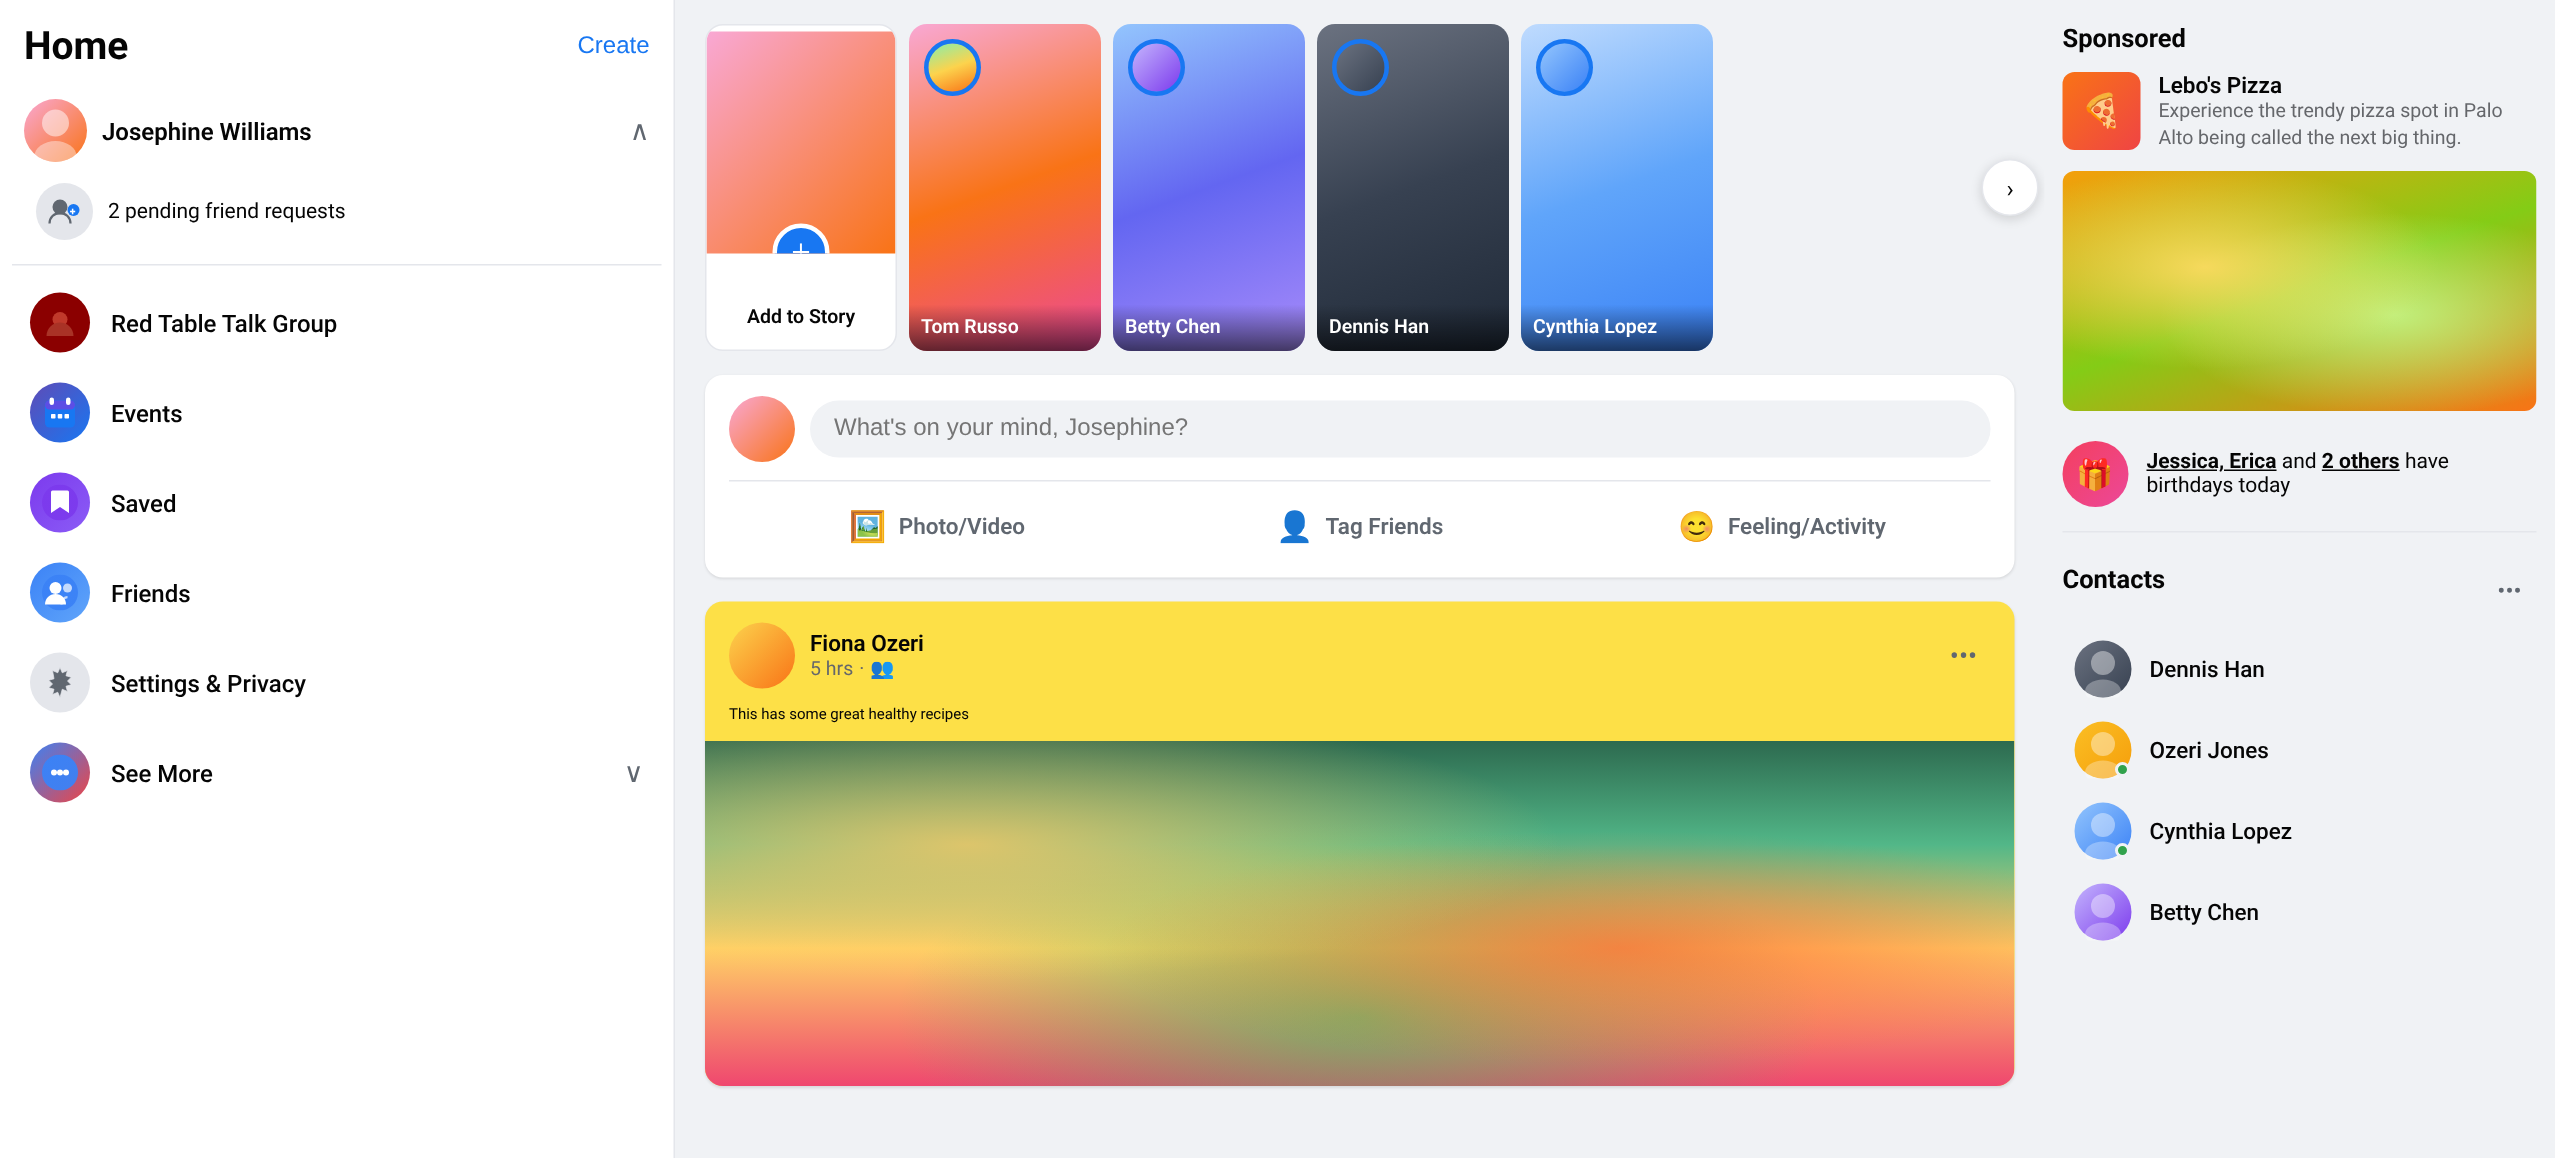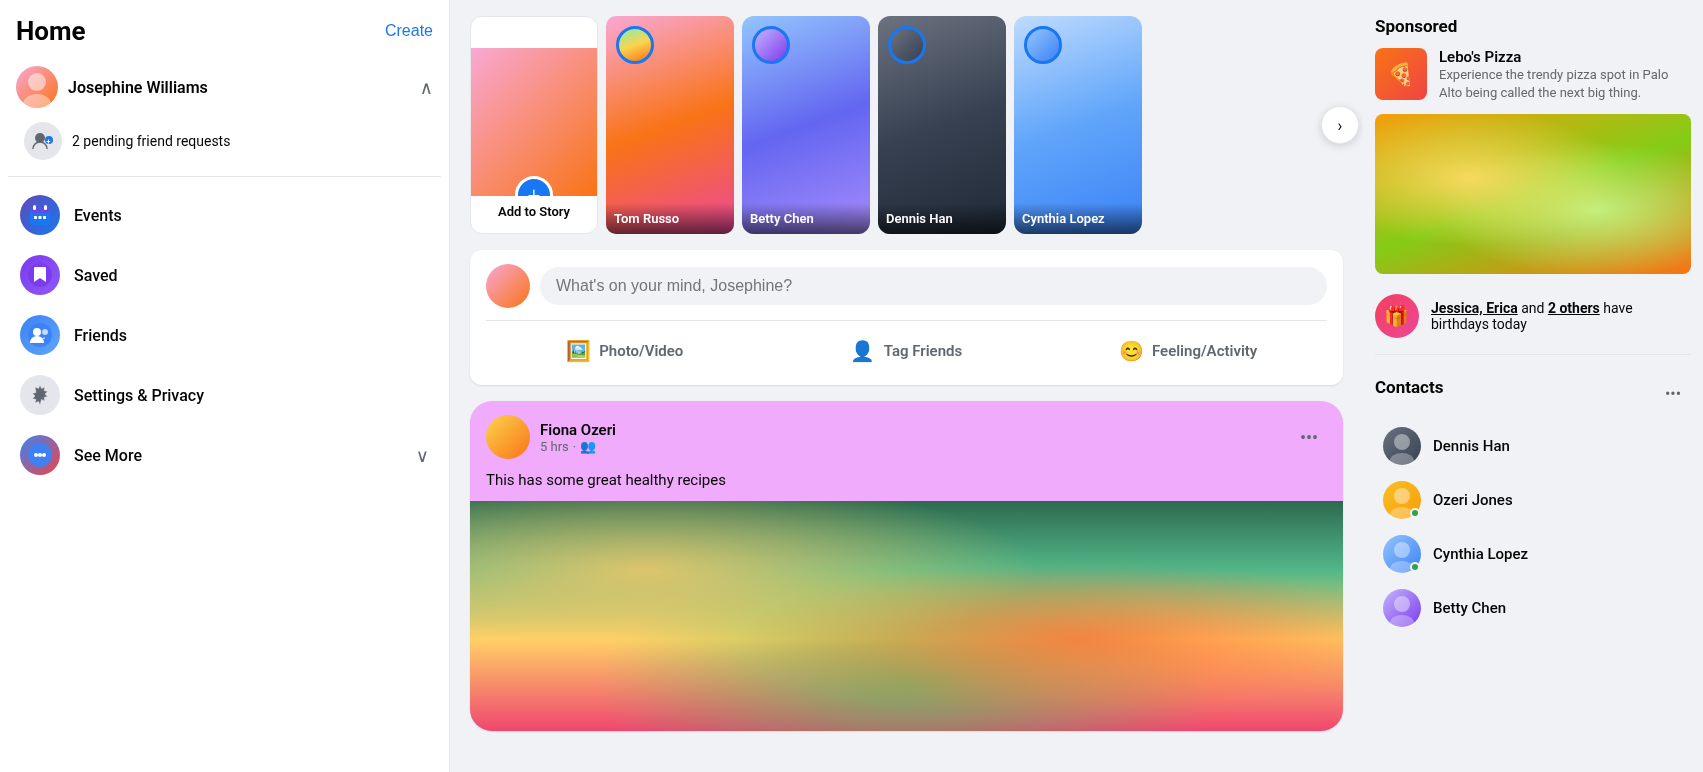--- a/index.html
+++ b/index.html
@@ -185,21 +185,21 @@
       align-items: center;
       justify-content: center;
       color: white;
       font-size: 22px;
       font-weight: 300;
       z-index: 2;
     }
     .story-add-label {
       font-size: 13px;
       font-weight: 600;
-      margin-top: 8px;
+      margin-top: 35px;
       text-align: center;
       color: #050505;
     }
     .story-overlay {
       position: absolute;
       bottom: 0;
       left: 0;
       right: 0;
       padding: 8px;
       background: linear-gradient(transparent, rgba(0,0,0,0.6));
@@ -212,21 +212,21 @@
       top: 10px;
       left: 10px;
       width: 38px;
       height: 38px;
       border-radius: 50%;
       border: 3px solid #1877f2;
       background: #c4c4c4;
       overflow: hidden;
     }
     
-    .story-1-bg { background: linear-gradient(160deg, #f9a8d4, #f97316, #ec4899); border-radius: 10px; }
+    .story-1-bg { background: linear-gradient(160deg, #f9a8d4, #f97316, #ec4899); }
     .story-3-bg { background: linear-gradient(160deg, #93c5fd, #6366f1, #a78bfa); }
     .story-4-bg { background: linear-gradient(160deg, #6b7280, #374151, #1f2937); }
     .story-5-bg { background: linear-gradient(160deg, #bfdbfe, #60a5fa, #3b82f6); }
 
     .story-next-btn {
       position: absolute;
       right: -16px;
       top: 50%;
       transform: translateY(-50%);
       width: 38px;
@@ -294,22 +294,22 @@
       font-size: 15px;
       font-weight: 600;
       color: #606770;
     }
     .action-icon {
       font-size: 20px;
     }
 
     
     .feed-post {
-      background: #f0abfc;
-      border-radius: 22px;
+      background: #fde047;
+      border-radius: 12px;
       margin-bottom: 16px;
       box-shadow: 0 1px 2px rgba(0,0,0,0.1);
       overflow: hidden;
     }
     .post-header {
       display: flex;
       align-items: center;
       justify-content: space-between;
       padding: 14px 16px 8px;
     }
@@ -341,21 +341,21 @@
       border-radius: 50%;
       display: flex;
       align-items: center;
       justify-content: center;
       cursor: pointer;
       color: #606770;
       font-size: 18px;
     }
     .post-text {
       padding: 4px 16px 12px;
-      font-size: 15px;
+      font-size: 10px;
       color: #050505;
     }
     .post-image {
       width: 100%;
       height: 230px;
       background: linear-gradient(135deg, #4ade80, #fbbf24, #f97316, #ef4444, #8b5cf6);
       position: relative;
       overflow: hidden;
     }
     .post-image-inner {
@@ -549,20 +549,30 @@
           <path d="M1 19c0-4 3-7 7-7s7 3 7 7" stroke="#606770" stroke-width="1.5" fill="none"></path>
           <circle cx="17" cy="10" r="4" fill="#1877f2"></circle>
           <text x="14.5" y="13.5" fill="white" font-size="7" font-weight="bold">+</text>
         </svg>
       </div>
       <span class="pending-text">2 pending friend requests</span>
     </div>
 
     <hr class="sidebar-divider">
 
+    <div class="sidebar-item">
+      <div class="sidebar-item-icon icon-red-group">
+        <svg width="22" height="22" viewBox="0 0 22 22">
+          <rect width="22" height="22" rx="4" fill="#8b0000"></rect>
+          <circle cx="11" cy="9" r="5" fill="#c0392b"></circle>
+          <path d="M2 20c0-5 4-9 9-9s9 4 9 9" fill="#a93226"></path>
+        </svg>
+      </div>
+      <span>Red Table Talk Group</span>
+    </div>
 
     <div class="sidebar-item">
       <div class="sidebar-item-icon icon-events">
         <svg width="24" height="24" viewBox="0 0 24 24">
           <rect x="2" y="4" width="20" height="18" rx="3" fill="#1877f2"></rect>
           <rect x="2" y="4" width="20" height="6" rx="3" fill="#5c4ee5"></rect>
           <rect x="5" y="2" width="3" height="5" rx="1.5" fill="white"></rect>
           <rect x="16" y="2" width="3" height="5" rx="1.5" fill="white"></rect>
           <rect x="6" y="13" width="3" height="3" rx="0.5" fill="white"></rect>
           <rect x="10.5" y="13" width="3" height="3" rx="0.5" fill="white"></rect>

